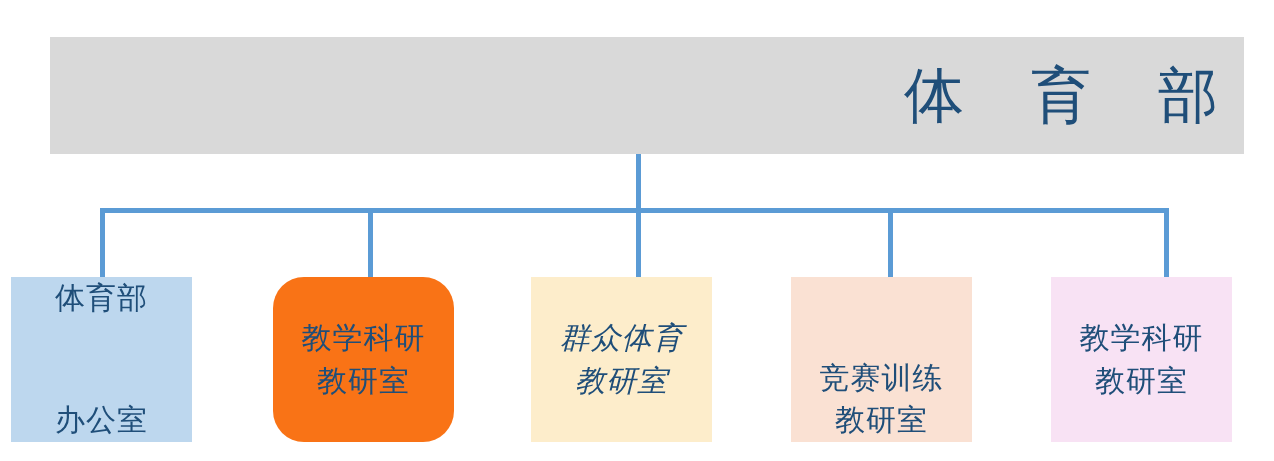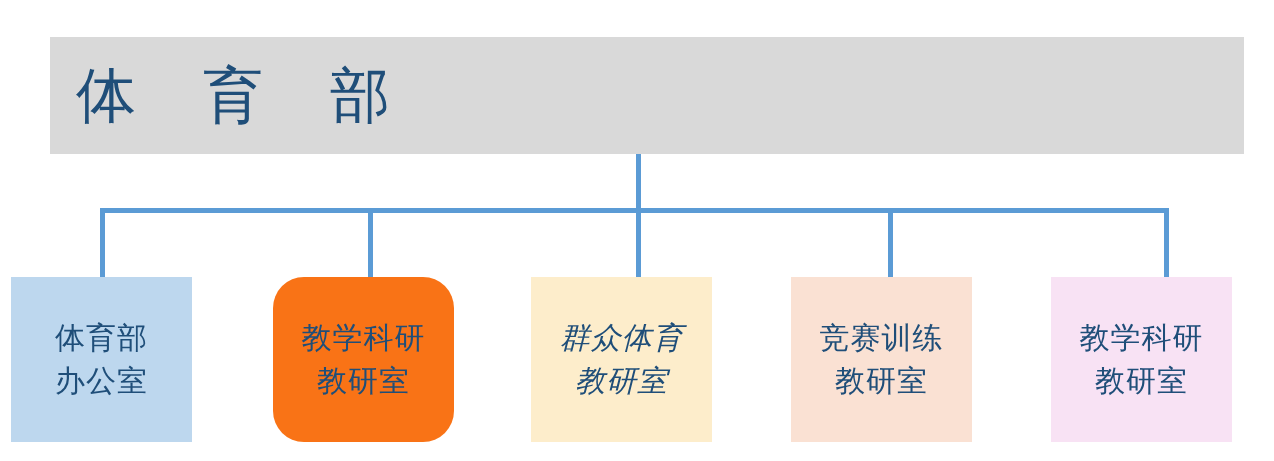--- a/index.html
+++ b/index.html
@@ -21,21 +21,21 @@
   
   .root-node {
     position: absolute;
     left: 50px;
     top: 37px;
     width: 1194px;
     height: 117px;
     background: #D9D9D9;
     display: flex;
     align-items: center;
-    justify-content: flex-start;
+    justify-content: flex-end;
   }
   .root-title {
     font-size: 60px;
     line-height: 1;
     color: #1F4E79;
     letter-spacing: 26px;
     text-indent: 26px;
     font-weight: normal;
     white-space: nowrap;
   }
@@ -72,24 +72,24 @@
     box-sizing: border-box;
   }
   .child-line {
     font-size: 30px;
     line-height: 1.42;
     color: #1F4E79;
     white-space: nowrap;
     letter-spacing: 1px;
   }
 
-  .child-1 { left: 11px;   background: #BDD7EE; }
+  .child-1 { left: 11px;   background: #BDD7EE; justify-content: space-between; }
   .child-2 { left: 273px;  background: #f97316; border-radius: 31px; }
   .child-3 { left: 531px;  background: #FDEDCB; font-style: italic; }
-  .child-4 { left: 791px;  background: #FAE1D3; }
+  .child-4 { left: 791px;  background: #FAE1D3; justify-content: flex-end; }
   .child-5 { left: 1051px; background: #F8E2F4; }
 </style>
 </head>
 <body>
 
 <div id="org-chart">
 
   <div class="root-node">
     <div class="root-title">体 育 部</div>
   </div>

